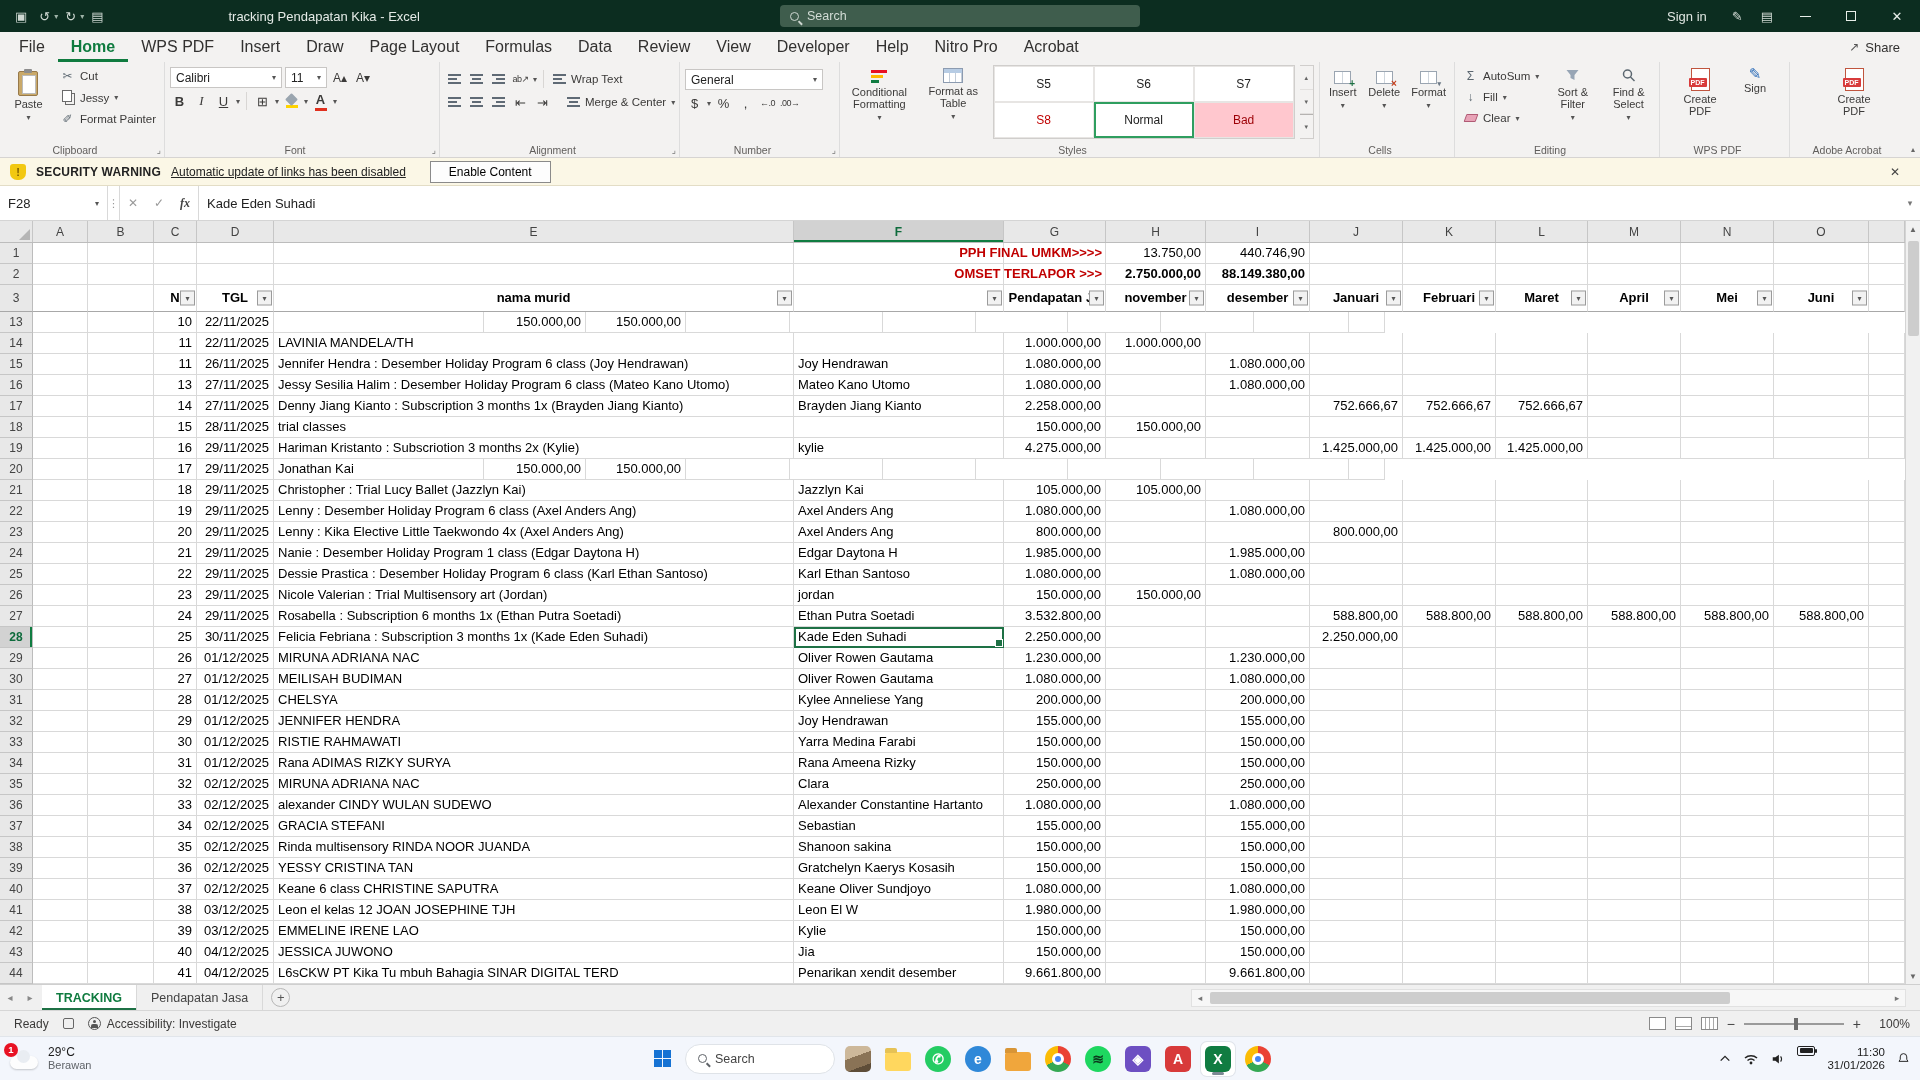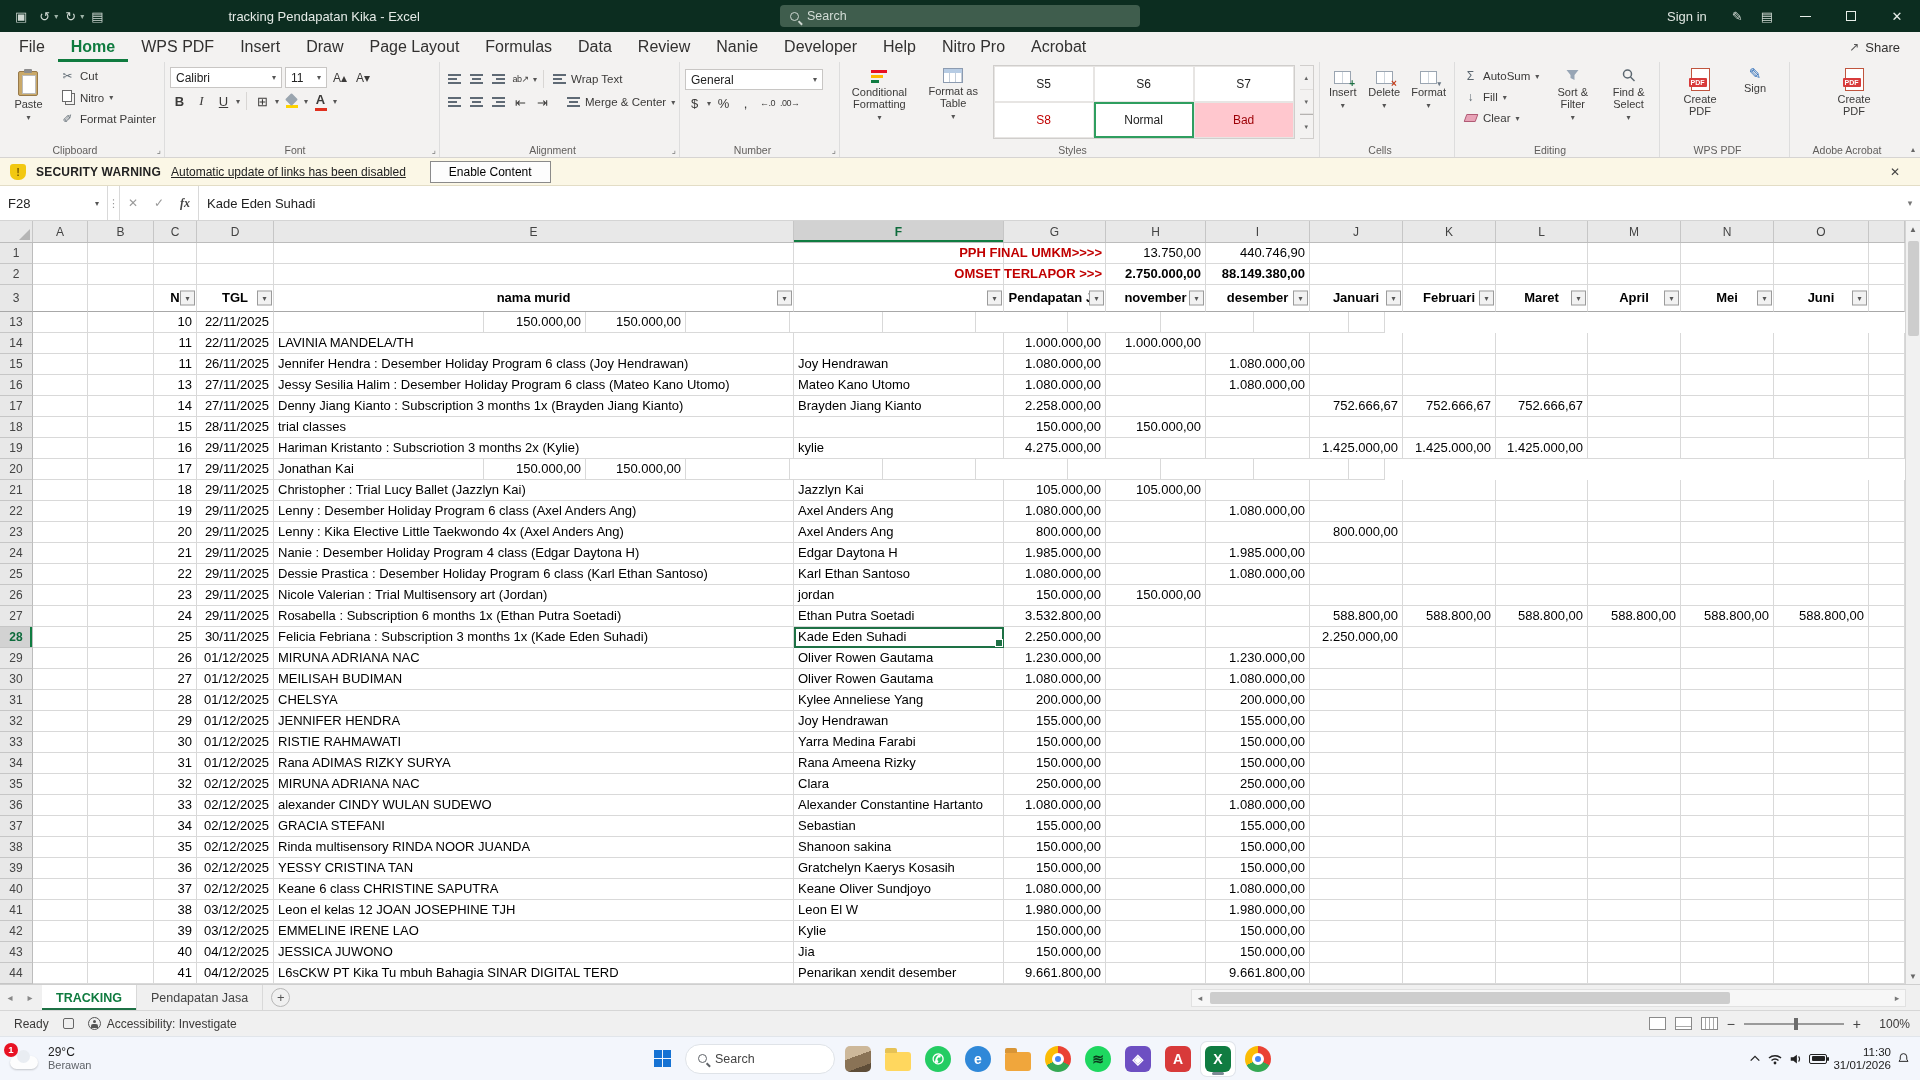--- a/index.html
+++ b/index.html
@@ -181,21 +181,21 @@
 .tsearch{width:150px;height:30px;background:#fff;border:1px solid #dfe3e8;border-radius:15px;display:flex;align-items:center;gap:8px;padding:0 12px;color:#444;font-size:12.5px}
 .mag2{width:9px;height:9px;border:1.6px solid #5f6368;border-radius:50%;position:relative;flex:none}
 .mag2::after{content:"";position:absolute;width:5px;height:1.6px;background:#5f6368;transform:rotate(45deg);left:7px;top:9px}
 .appbadge{width:26px;height:26px;border-radius:6px;display:flex;align-items:center;justify-content:center;font-size:14px;font-weight:700;font-style:normal}
 .appbadge.round{border-radius:50%}
 .photoico{width:26px;height:26px;border-radius:5px;background:linear-gradient(160deg,#cdb89a 0 40%,#8a7356 40% 75%,#5e4d38 75%);display:block}
 .folderico{width:26px;height:19px;border-radius:3px;position:relative;display:block;margin-top:5px}
 .folderico::before{content:"";position:absolute;top:-4px;left:0;width:12px;height:5px;background:inherit;border-radius:2px 2px 0 0;filter:brightness(.9)}
 .chromeico{width:26px;height:26px;border-radius:50%;background:conic-gradient(#ea4335 0 120deg,#34a853 120deg 240deg,#fbbc05 240deg 360deg);position:relative;display:block}
 .chromeico::after{content:"";position:absolute;inset:7px;background:#4285f4;border:3px solid #fff;border-radius:50%}
-.tray{position:absolute;right:10px;display:flex;align-items:center;gap:6px}
+.tray{position:absolute;right:10px;display:flex;gap:12px}
 .trico{display:flex;align-items:center;justify-content:center}
 .battery{width:18px;height:10px;border:1px solid #222;border-radius:2px;position:relative}
 .battery::before{content:"";position:absolute;inset:1.5px;background:#222;border-radius:1px}
 .battery::after{content:"";position:absolute;right:-3px;top:2.5px;width:2px;height:4px;background:#222;border-radius:1px}
 .clock{display:flex;flex-direction:column;align-items:flex-end;line-height:13px;font-size:11.5px;color:#1b1b1b}
 .ribcollapse{position:absolute;right:5px;bottom:3px;font-size:8px;color:#666}
 </style>
 </head>
 <body>
 
@@ -231,21 +231,21 @@
   <div class="rtabs" id="rtabs">
       <div class="rtab">File</div>
       <div class="rtab active">Home</div>
       <div class="rtab">WPS PDF</div>
       <div class="rtab">Insert</div>
       <div class="rtab">Draw</div>
       <div class="rtab">Page Layout</div>
       <div class="rtab">Formulas</div>
       <div class="rtab">Data</div>
       <div class="rtab">Review</div>
-      <div class="rtab">Nanie</div>
+      <div class="rtab">View</div>
       <div class="rtab">Developer</div>
       <div class="rtab">Help</div>
       <div class="rtab">Nitro Pro</div>
       <div class="rtab">Acrobat</div>
     </div>
   <div class="share">
     <span class="shico">↗</span>
     <span>Share</span>
   </div>
 </div>
@@ -259,21 +259,21 @@
         <span class="blabel">Paste</span>
         <span class="carat">▾</span>
       </div>
       <div class="vstack" style="padding-top:2px">
         <div class="sbtn">
             <span class="si">✂</span>
             <span>Cut</span>
           </div>
         <div class="sbtn">
             <span class="si"><i class="ic-copy"></i></span>
-            <span>Nitro</span> 
+            <span>Jessy</span> 
             <span class="carat">▾</span>
           </div>
         <div class="sbtn">
             <span class="si">✐</span>
             <span>Format Painter</span>
           </div>
       </div>
     </div>
     <div class="glabel">Clipboard</div>
     <span class="launcher">⌟</span>
@@ -848,21 +848,21 @@
         <div class="cell" style="width: 93px;"></div>
         <div class="cell" style="width: 95px;"></div>
         <div class="cell" style="width: 36px;"></div>
       </div>
       <div class="grow">
         <div class="rowh">24</div>
         <div class="cell" style="width: 55px;"></div>
         <div class="cell" style="width: 66px;"></div>
         <div class="cell num" style="width: 43px;">21</div>
         <div class="cell num" style="width: 77px;">29/11/2025</div>
-        <div class="cell" style="width: 520px;">Nanie : Desember Holiday Program 4 class (Edgar Daytona H)</div>
+        <div class="cell" style="width: 520px;">Nanie : Desember Holiday Program 1 class (Edgar Daytona H)</div>
         <div class="cell" style="width: 210px;">Edgar Daytona H</div>
         <div class="cell num" style="width: 102px;">1.985.000,00</div>
         <div class="cell" style="width: 100px;"></div>
         <div class="cell num" style="width: 104px;">1.985.000,00</div>
         <div class="cell" style="width: 93px;"></div>
         <div class="cell" style="width: 93px;"></div>
         <div class="cell" style="width: 92px;"></div>
         <div class="cell" style="width: 93px;"></div>
         <div class="cell" style="width: 93px;"></div>
         <div class="cell" style="width: 95px;"></div>

